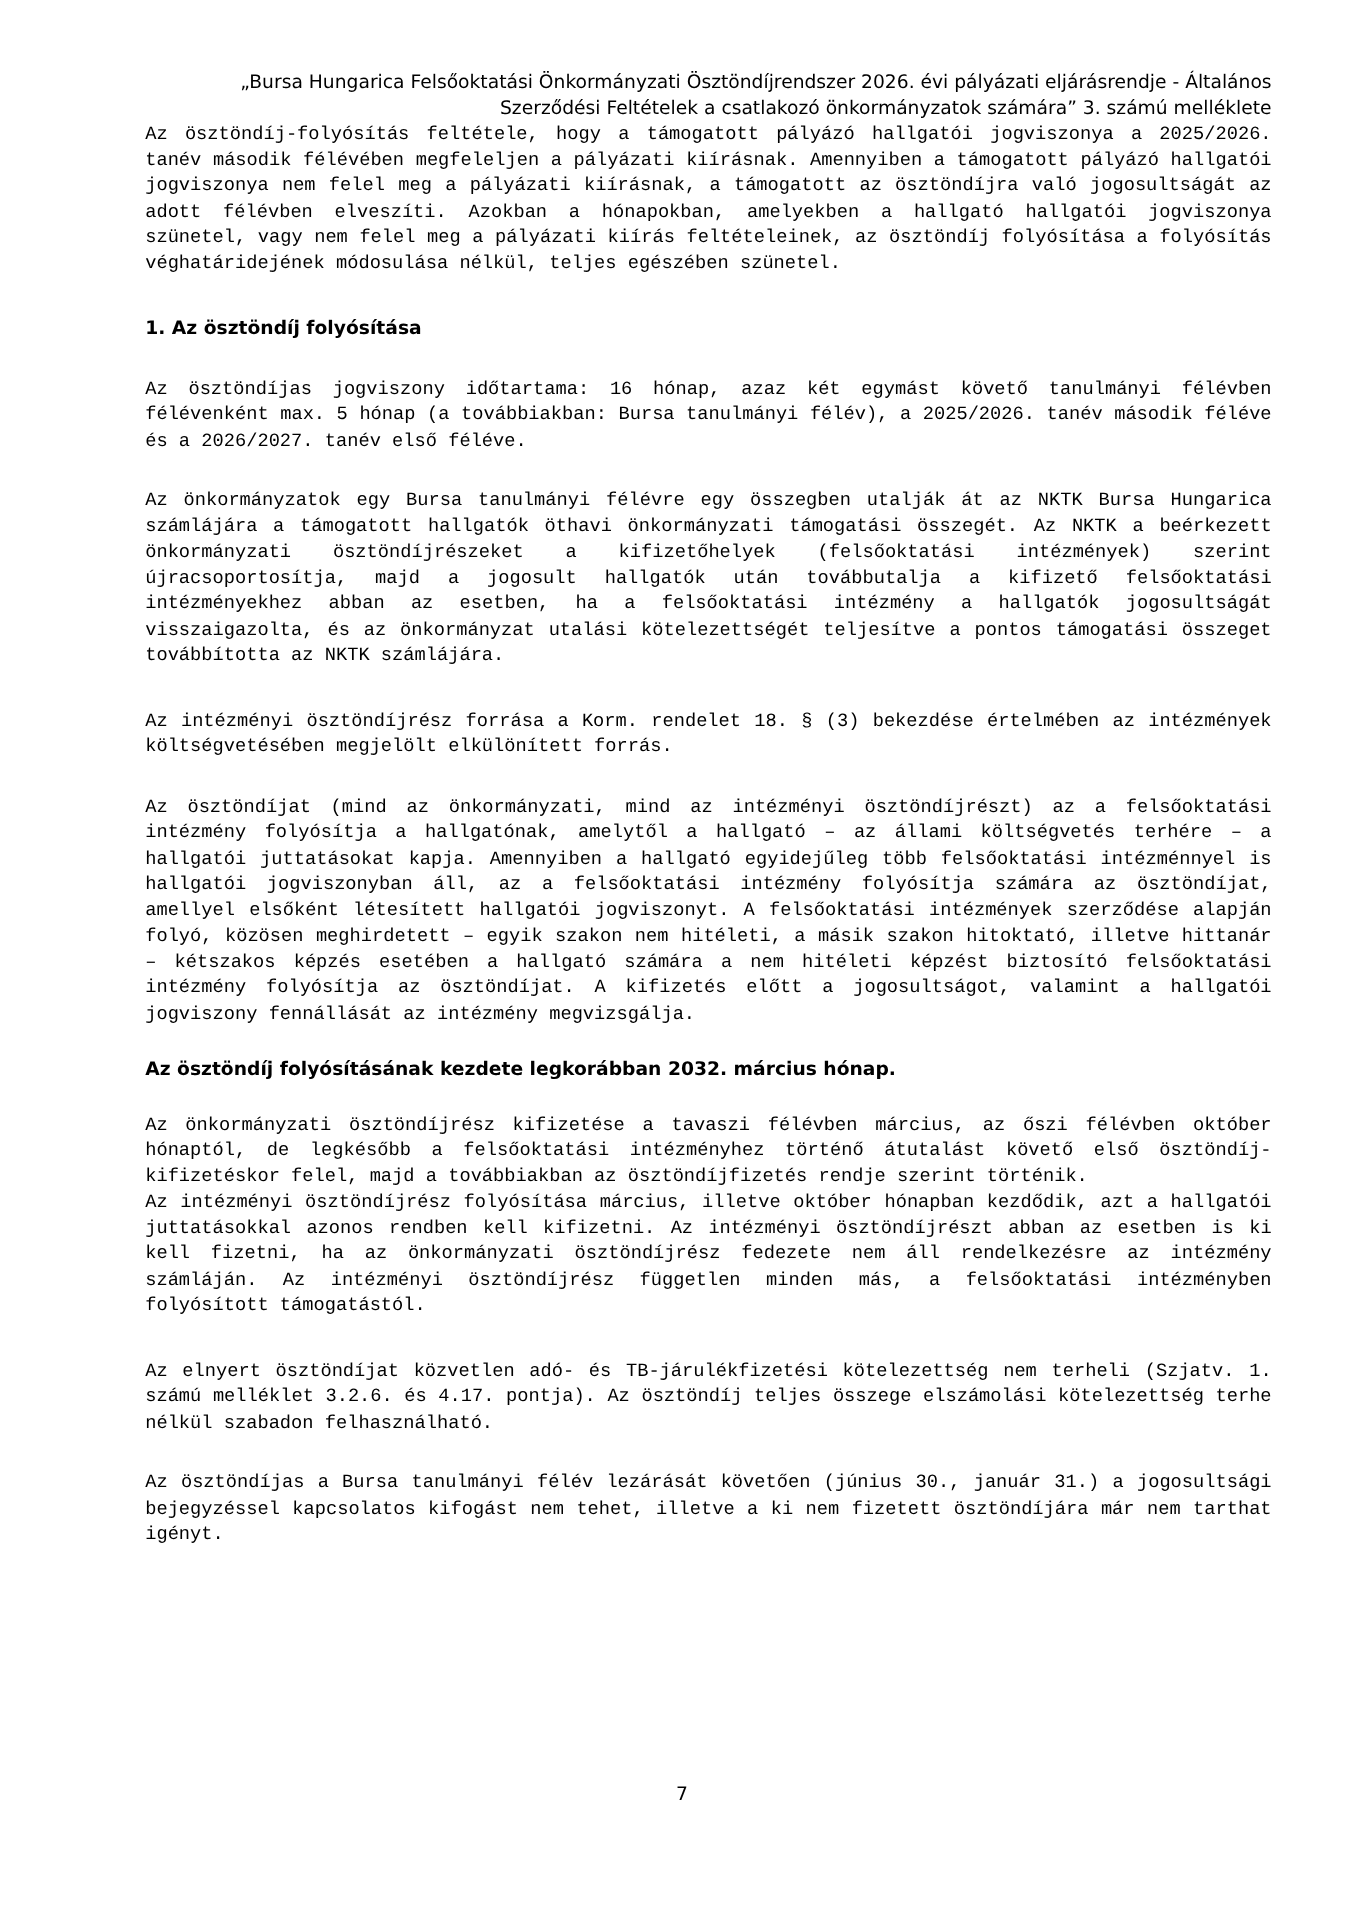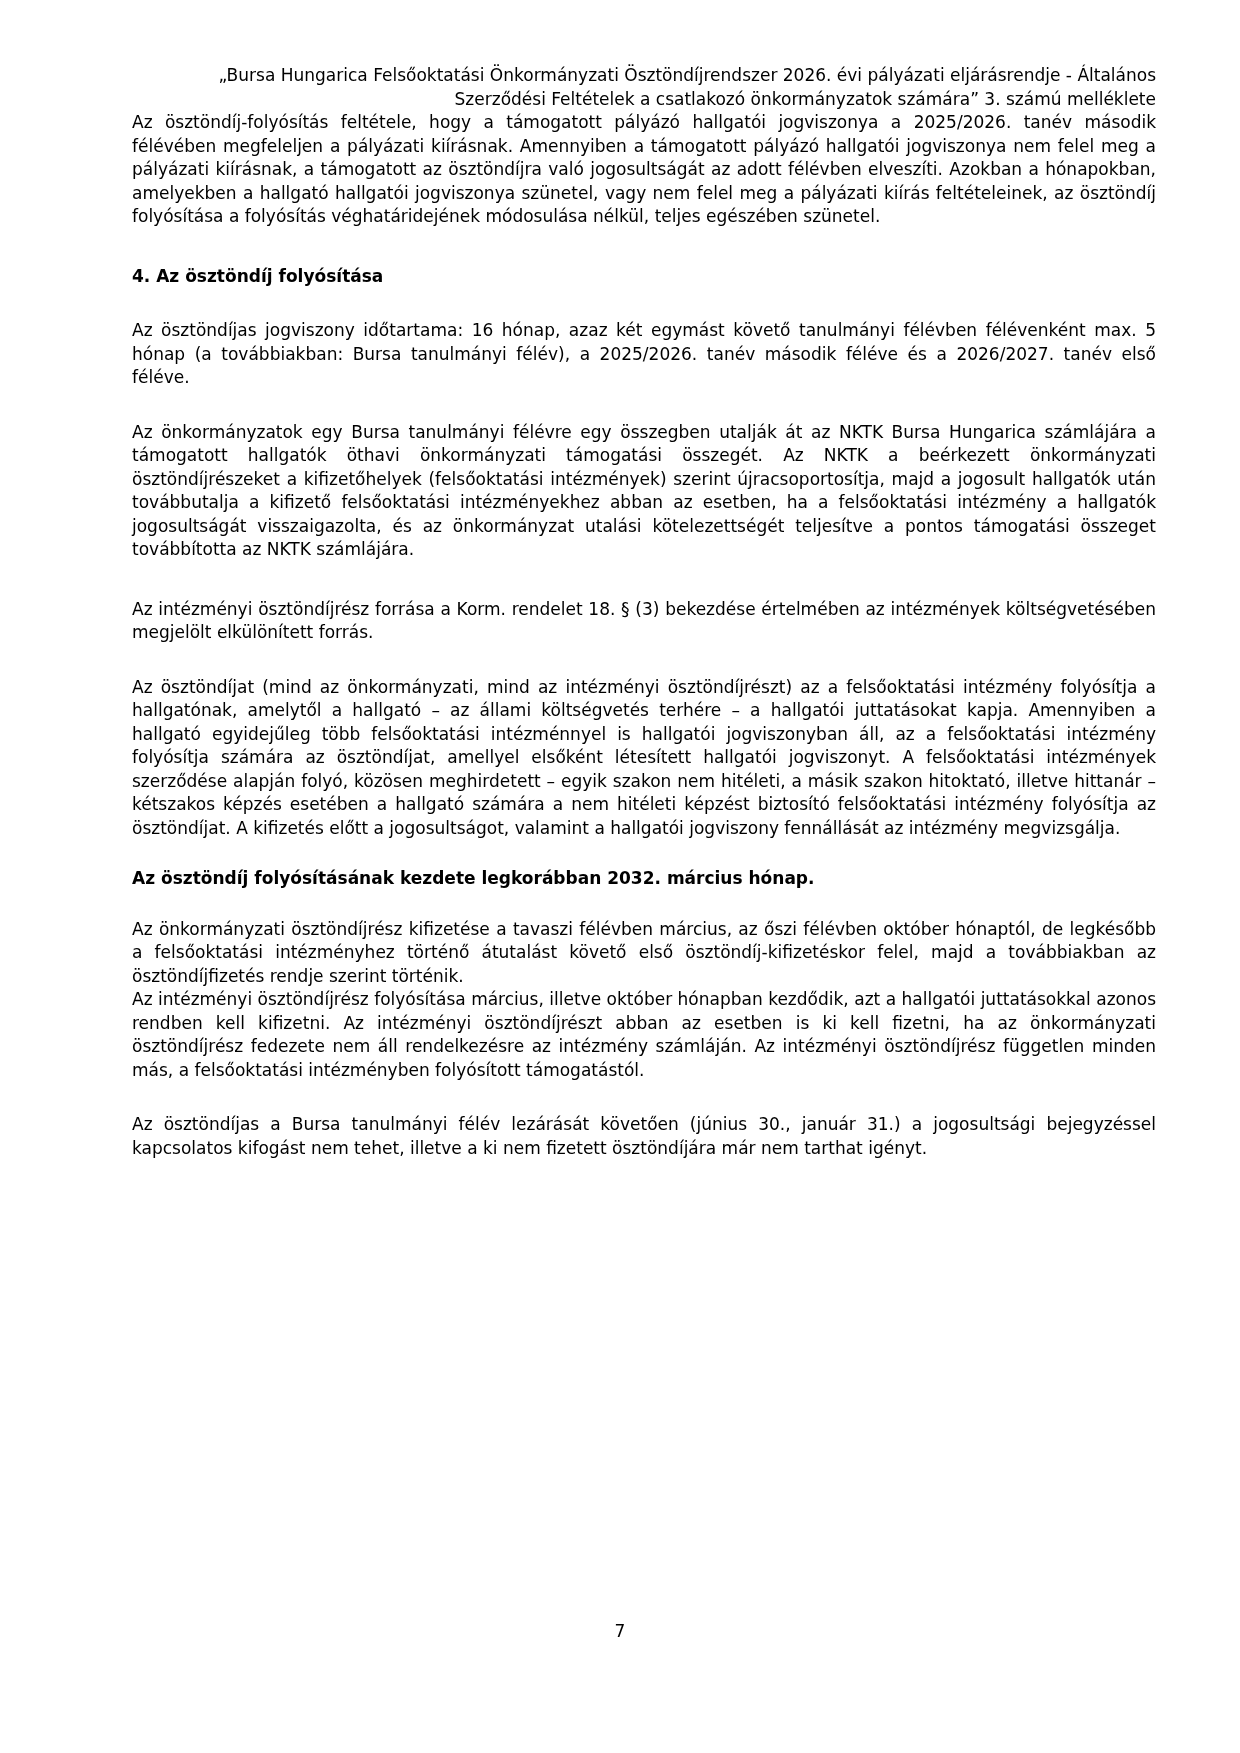--- a/index.html
+++ b/index.html
@@ -21,20 +21,21 @@
     overflow: hidden;
   }
   .doc-header {
     text-align: right;
     margin: 0;
   }
   .para {
     text-align: justify;
     margin: 31px 0 0 0;
     hyphens: none;
+    font-family: Liberation Mono, monospace;
   }
   .para.no-gap   { margin-top: 0; }
   .para.gap-s    { margin-top: 27px; }
   .para.gap-l    { margin-top: 36px; }
   .doc-heading {
     font-weight: bold;
     font-size: 17px;
     line-height: 23.5px;
     margin: 36px 0 0 0;
     text-align: left;
@@ -50,34 +51,35 @@
 </style>
 </head>
 <body>
 
 <div class="page">
 
   <div class="doc-header">„Bursa Hungarica Felsőoktatási Önkormányzati Ösztöndíjrendszer 2026. évi pályázati eljárásrendje - Általános Szerződési Feltételek a csatlakozó önkormányzatok számára” 3. számú melléklete</div>
 
   <p class="para no-gap">Az ösztöndíj-folyósítás feltétele, hogy a támogatott pályázó hallgatói jogviszonya a 2025/2026. tanév második félévében megfeleljen a pályázati kiírásnak. Amennyiben a támogatott pályázó hallgatói jogviszonya nem felel meg a pályázati kiírásnak, a támogatott az ösztöndíjra való jogosultságát az adott félévben elveszíti. Azokban a hónapokban, amelyekben a hallgató hallgatói jogviszonya szünetel, vagy nem felel meg a pályázati kiírás feltételeinek, az ösztöndíj folyósítása a folyósítás véghatáridejének módosulása nélkül, teljes egészében szünetel.</p>
 
-  <h2 class="doc-heading">4. Az ösztöndíj folyósítása</h2>
+  <h2 class="doc-heading">1. Az ösztöndíj folyósítása</h2>
 
   <p class="para">Az ösztöndíjas jogviszony időtartama: 16 hónap, azaz két egymást követő tanulmányi félévben félévenként max. 5 hónap (a továbbiakban: Bursa tanulmányi félév), a 2025/2026. tanév második féléve és a 2026/2027. tanév első féléve.</p>
 
   <p class="para">Az önkormányzatok egy Bursa tanulmányi félévre egy összegben utalják át az NKTK Bursa Hungarica számlájára a támogatott hallgatók öthavi önkormányzati támogatási összegét. Az NKTK a beérkezett önkormányzati ösztöndíjrészeket a kifizetőhelyek (felsőoktatási intézmények) szerint újracsoportosítja, majd a jogosult hallgatók után továbbutalja a kifizető felsőoktatási intézményekhez abban az esetben, ha a felsőoktatási intézmény a hallgatók jogosultságát visszaigazolta, és az önkormányzat utalási kötelezettségét teljesítve a pontos támogatási összeget továbbította az NKTK számlájára.</p>
 
   <p class="para gap-l">Az intézményi ösztöndíjrész forrása a Korm. rendelet 18. § (3) bekezdése értelmében az intézmények költségvetésében megjelölt elkülönített forrás.</p>
 
   <p class="para">Az ösztöndíjat (mind az önkormányzati, mind az intézményi ösztöndíjrészt) az a felsőoktatási intézmény folyósítja a hallgatónak, amelytől a hallgató – az állami költségvetés terhére – a hallgatói juttatásokat kapja. Amennyiben a hallgató egyidejűleg több felsőoktatási intézménnyel is hallgatói jogviszonyban áll, az a felsőoktatási intézmény folyósítja számára az ösztöndíjat, amellyel elsőként létesített hallgatói jogviszonyt. A felsőoktatási intézmények szerződése alapján folyó, közösen meghirdetett – egyik szakon nem hitéleti, a másik szakon hitoktató, illetve hittanár – kétszakos képzés esetében a hallgató számára a nem hitéleti képzést biztosító felsőoktatási intézmény folyósítja az ösztöndíjat. A kifizetés előtt a jogosultságot, valamint a hallgatói jogviszony fennállását az intézmény megvizsgálja.</p>
 
   <h2 class="doc-heading gap-s">Az ösztöndíj folyósításának kezdete legkorábban 2032. március hónap.</h2>
 
   <p class="para gap-s">Az önkormányzati ösztöndíjrész kifizetése a tavaszi félévben március, az őszi félévben október hónaptól, de legkésőbb a felsőoktatási intézményhez történő átutalást követő első ösztöndíj-kifizetéskor felel, majd a továbbiakban az ösztöndíjfizetés rendje szerint történik.</p>
 
   <p class="para no-gap">Az intézményi ösztöndíjrész folyósítása március, illetve október hónapban kezdődik, azt a hallgatói juttatásokkal azonos rendben kell kifizetni. Az intézményi ösztöndíjrészt abban az esetben is ki kell fizetni, ha az önkormányzati ösztöndíjrész fedezete nem áll rendelkezésre az intézmény számláján. Az intézményi ösztöndíjrész független minden más, a felsőoktatási intézményben folyósított támogatástól.</p>
 
+  <p class="para gap-l">Az elnyert ösztöndíjat közvetlen adó- és TB-járulékfizetési kötelezettség nem terheli (Szjatv. 1. számú melléklet 3.2.6. és 4.17. pontja). Az ösztöndíj teljes összege elszámolási kötelezettség terhe nélkül szabadon felhasználható.</p>
 
   <p class="para">Az ösztöndíjas a Bursa tanulmányi félév lezárását követően (június 30., január 31.) a jogosultsági bejegyzéssel kapcsolatos kifogást nem tehet, illetve a ki nem fizetett ösztöndíjára már nem tarthat igényt.</p>
 
   <div class="page-footer">7</div>
 
 </div>
 
 </body></html>

